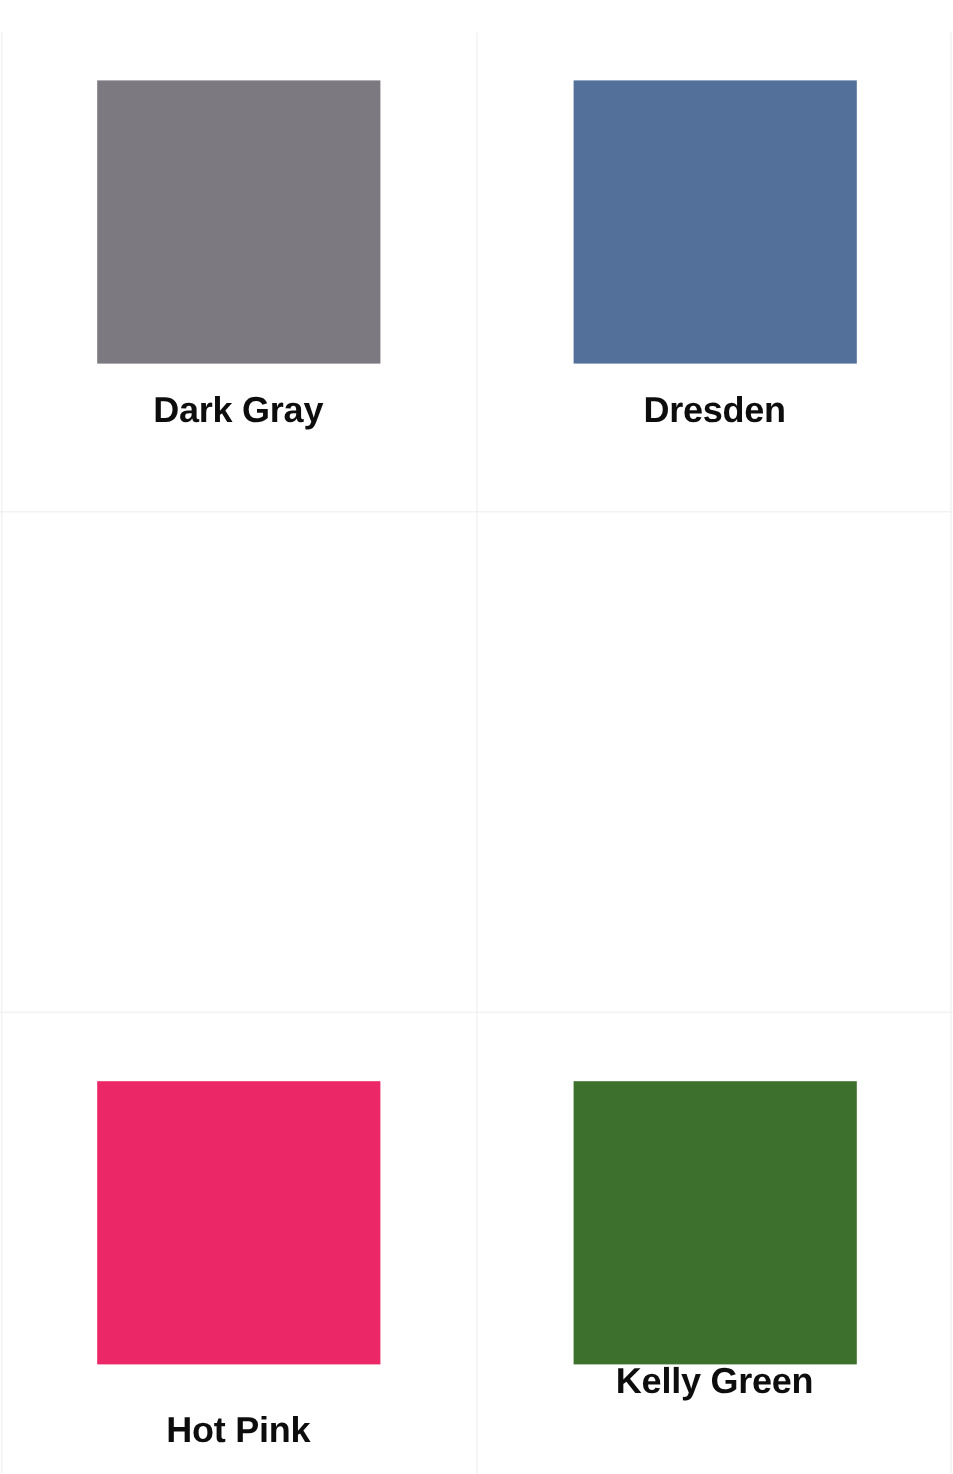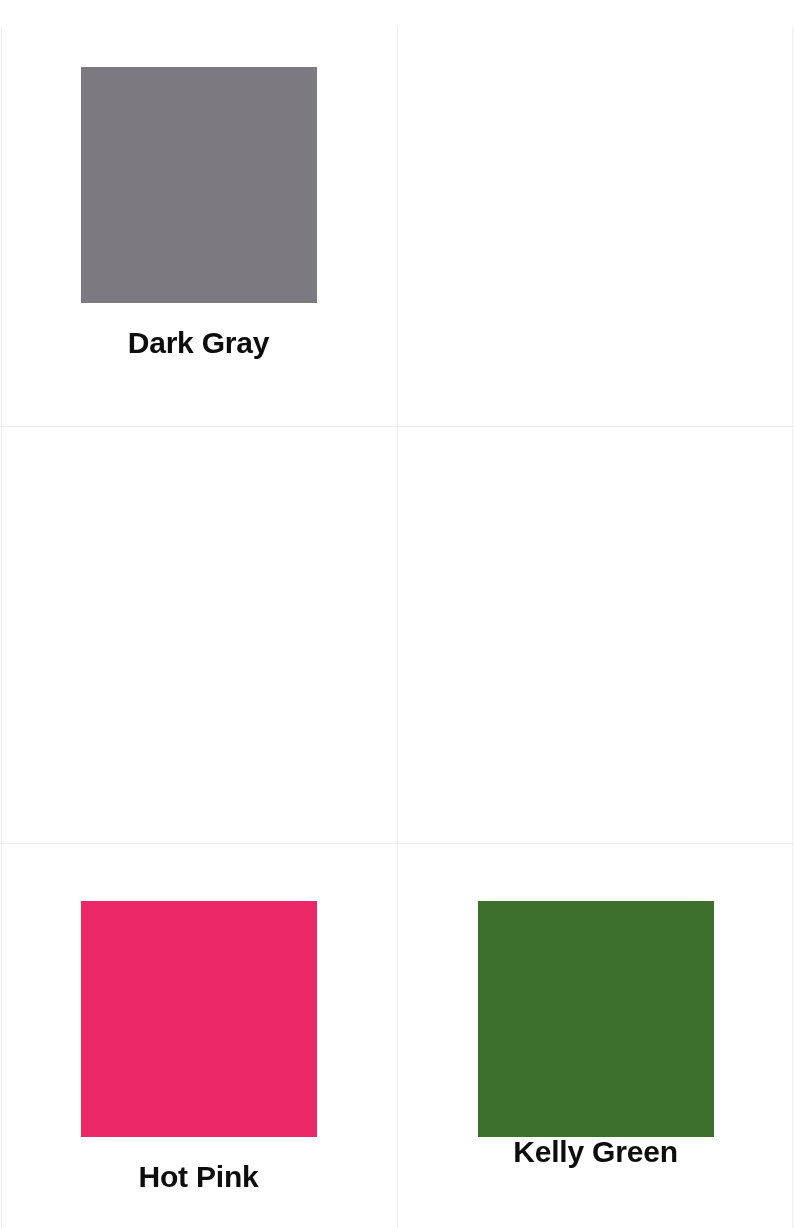--- a/index.html
+++ b/index.html
@@ -78,26 +78,30 @@
   <div class="rule-v" style="left:397px;top:27px;height:1201px;"></div>
   <div class="rule-v" style="left:792px;top:27px;height:1201px;"></div>
   <div class="rule-h" style="top:426px;"></div>
   <div class="rule-h" style="top:843px;"></div>
 
   <div class="grid-row" style="top:9px;">
     <div class="grid-cell">
       <div class="swatch-chip" style="margin-top: 58px; background-color: rgb(124, 121, 129);"></div>
       <div class="swatch-label" style="margin-top:25px;">Dark Gray</div>
     </div>
+    <div class="grid-cell">
+      <div class="swatch-chip" style="margin-top: 58px; background-color: rgb(83, 112, 155);"></div>
+      <div class="swatch-label" style="margin-top:25px;">Dresden</div>
+    </div>
   </div>
 
 
   <div class="grid-row" style="top:843px;">
     <div class="grid-cell">
       <div class="swatch-chip" style="margin-top: 58px; background-color: rgb(236, 39, 104);"></div>
-      <div class="swatch-label" style="margin-top:25px;">Hot Pink</div>
+      <div class="swatch-label" style="margin-top:41px;">Hot Pink</div>
     </div>
     <div class="grid-cell">
       <div class="swatch-chip" style="margin-top: 58px; background-color: rgb(62, 112, 45);"></div>
       <div class="swatch-label" style="">Kelly Green</div>
     </div>
   </div>
 </div>
 
 </body></html>

